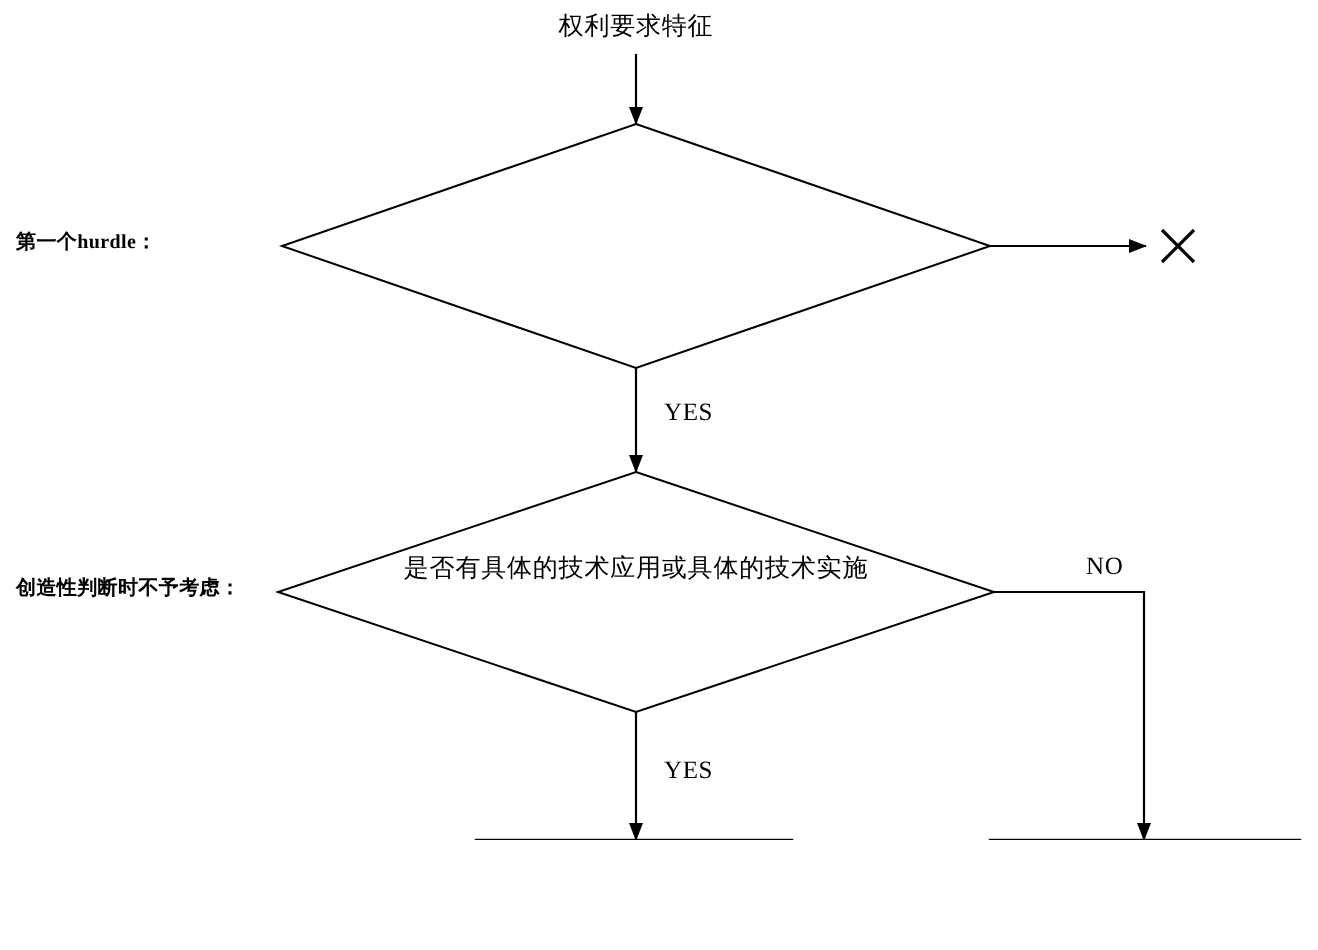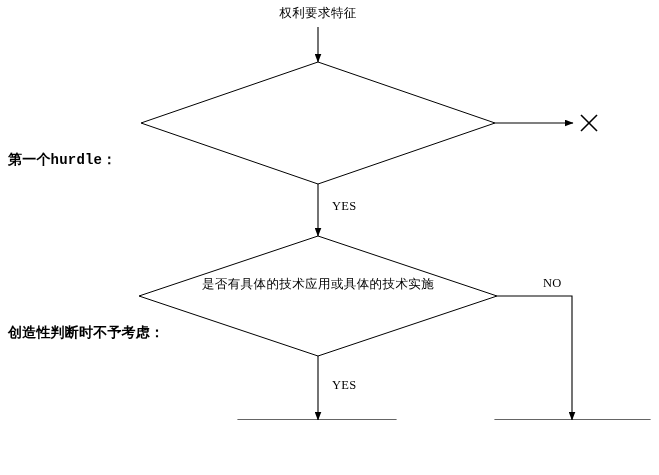--- a/index.html
+++ b/index.html
@@ -27,25 +27,24 @@
     color: #000000;
     white-space: nowrap;
     line-height: 1;
   }
   .cjk {
     font-family: "DejaVu Sans", "Liberation Sans", sans-serif;
     font-size: 12.5px;
     letter-spacing: 0.4px;
   }
   .hurdle {
-    font-family: Liberation Mono, monospace;
-    font-size: 14px;
+    font-family: Liberation Serif, serif;
+    font-size: 10px;
     font-weight: bold;
     letter-spacing: 0.2px;
-    margin-top: 36px;
   }
   .yn {
     font-family: "Liberation Serif", "DejaVu Serif", serif;
     font-size: 12.5px;
     font-weight: normal;
     letter-spacing: 0.3px;
   }
   .centered {
     transform: translateX(-50%);
   }

